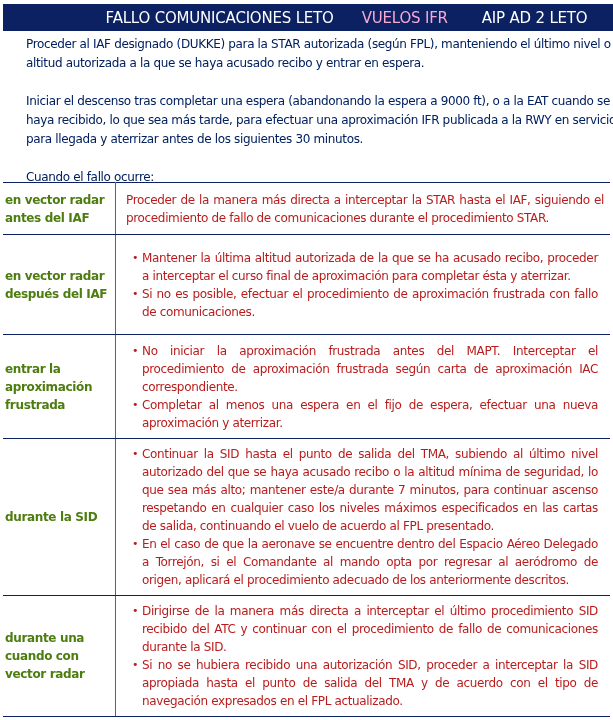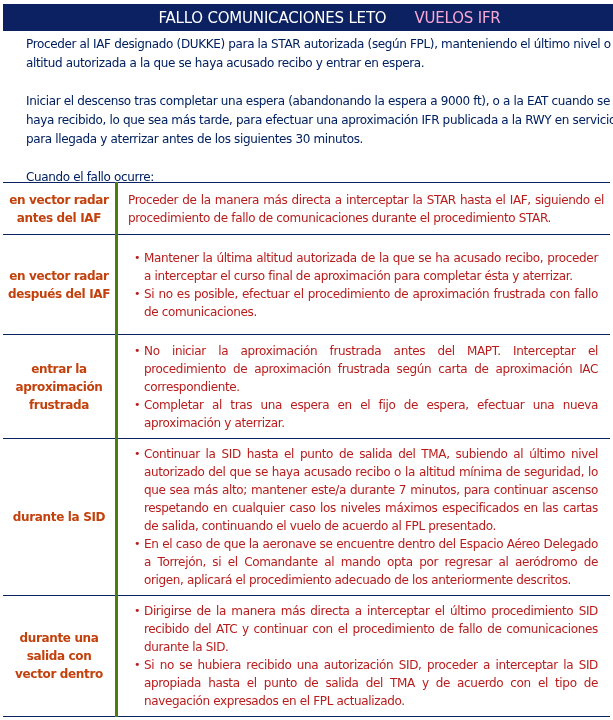--- a/index.html
+++ b/index.html
@@ -55,26 +55,25 @@
       letter-spacing: -0.35px;
     }
     table.proc td {
       border-top: 1.5px solid #0b2161;
       border-bottom: 1.5px solid #0b2161;
       vertical-align: middle;
       line-height: 18px;
     }
     table.proc td.cond {
       width: 108px;
-      border-right: 3px solid #4d7c0f;
-      text-align: center;
+      border-right: 1px solid #4d7c0f;
       font-weight: bold;
       font-size: 12px;
       padding: 0 2px;
-      color: #c2410c;
+      color: #4d7c0f;
     }
     table.proc td.action {
       padding: 0 6px 0 10px;
       text-align: justify;
       color: #b91c1c;
     }
     table.proc ul {
       margin: 6px;
       padding: 0 0 0 10px;
       list-style: none;
@@ -95,20 +94,21 @@
     .r3 { height: 104px; }
     .r4 { height: 154px; }
     .r5 { height: 118px; }
   </style>
 </head>
 <body>
 
 <div class="header">
   <span class="t1">FALLO COMUNICACIONES LETO</span>
   <span class="t2">VUELOS IFR</span>
+  <span class="t3">AIP AD 2 LETO</span>
 </div>
 
 <div class="intro">
   <p>Proceder al IAF designado (DUKKE) para la STAR autorizada (según FPL), manteniendo el último nivel o altitud autorizada a la que se haya acusado recibo y entrar en espera.</p>
   <p>Iniciar el descenso tras completar una espera (abandonando la espera a 9000 ft), o a la EAT cuando se haya recibido, lo que sea más tarde, para efectuar una aproximación IFR publicada a la RWY en servicio para llegada y aterrizar antes de los siguientes 30 minutos.</p>
   <p class="last">Cuando el fallo ocurre:</p>
 </div>
 
 <table class="proc">
   <tbody>
@@ -123,35 +123,35 @@
           <li>Mantener la última altitud autorizada de la que se ha acusado recibo, proceder a interceptar el curso final de aproximación para completar ésta y aterrizar.</li>
           <li>Si no es posible, efectuar el procedimiento de aproximación frustrada con fallo de comunicaciones.</li>
         </ul>
       </td>
     </tr>
     <tr class="r3">
       <td class="cond">entrar la aproximación frustrada</td>
       <td class="action">
         <ul>
           <li>No iniciar la aproximación frustrada antes del MAPT. Interceptar el procedimiento de aproximación frustrada según carta de aproximación IAC correspondiente.</li>
-          <li>Completar al tras una espera en el fijo de espera, efectuar una nueva aproximación y aterrizar.</li>
+          <li>Completar al menos una espera en el fijo de espera, efectuar una nueva aproximación y aterrizar.</li>
         </ul>
       </td>
     </tr>
     <tr class="r4">
       <td class="cond">durante la SID</td>
       <td class="action">
         <ul>
           <li>Continuar la SID hasta el punto de salida del TMA, subiendo al último nivel autorizado del que se haya acusado recibo o la altitud mínima de seguridad, lo que sea más alto; mantener este/a durante 7 minutos, para continuar ascenso respetando en cualquier caso los niveles máximos especificados en las cartas de salida, continuando el vuelo de acuerdo al FPL presentado.</li>
           <li>En el caso de que la aeronave se encuentre dentro del Espacio Aéreo Delegado a Torrejón, si el Comandante al mando opta por regresar al aeródromo de origen, aplicará el procedimiento adecuado de los anteriormente descritos.</li>
         </ul>
       </td>
     </tr>
     <tr class="r5">
-      <td class="cond">durante una salida con vector dentro</td>
+      <td class="cond">durante una cuando con vector radar</td>
       <td class="action">
         <ul>
           <li>Dirigirse de la manera más directa a interceptar el último procedimiento SID recibido del ATC y continuar con el procedimiento de fallo de comunicaciones durante la SID.</li>
           <li>Si no se hubiera recibido una autorización SID, proceder a interceptar la SID apropiada hasta el punto de salida del TMA y de acuerdo con el tipo de navegación expresados en el FPL actualizado.</li>
         </ul>
       </td>
     </tr>
   </tbody>
 </table>
 

